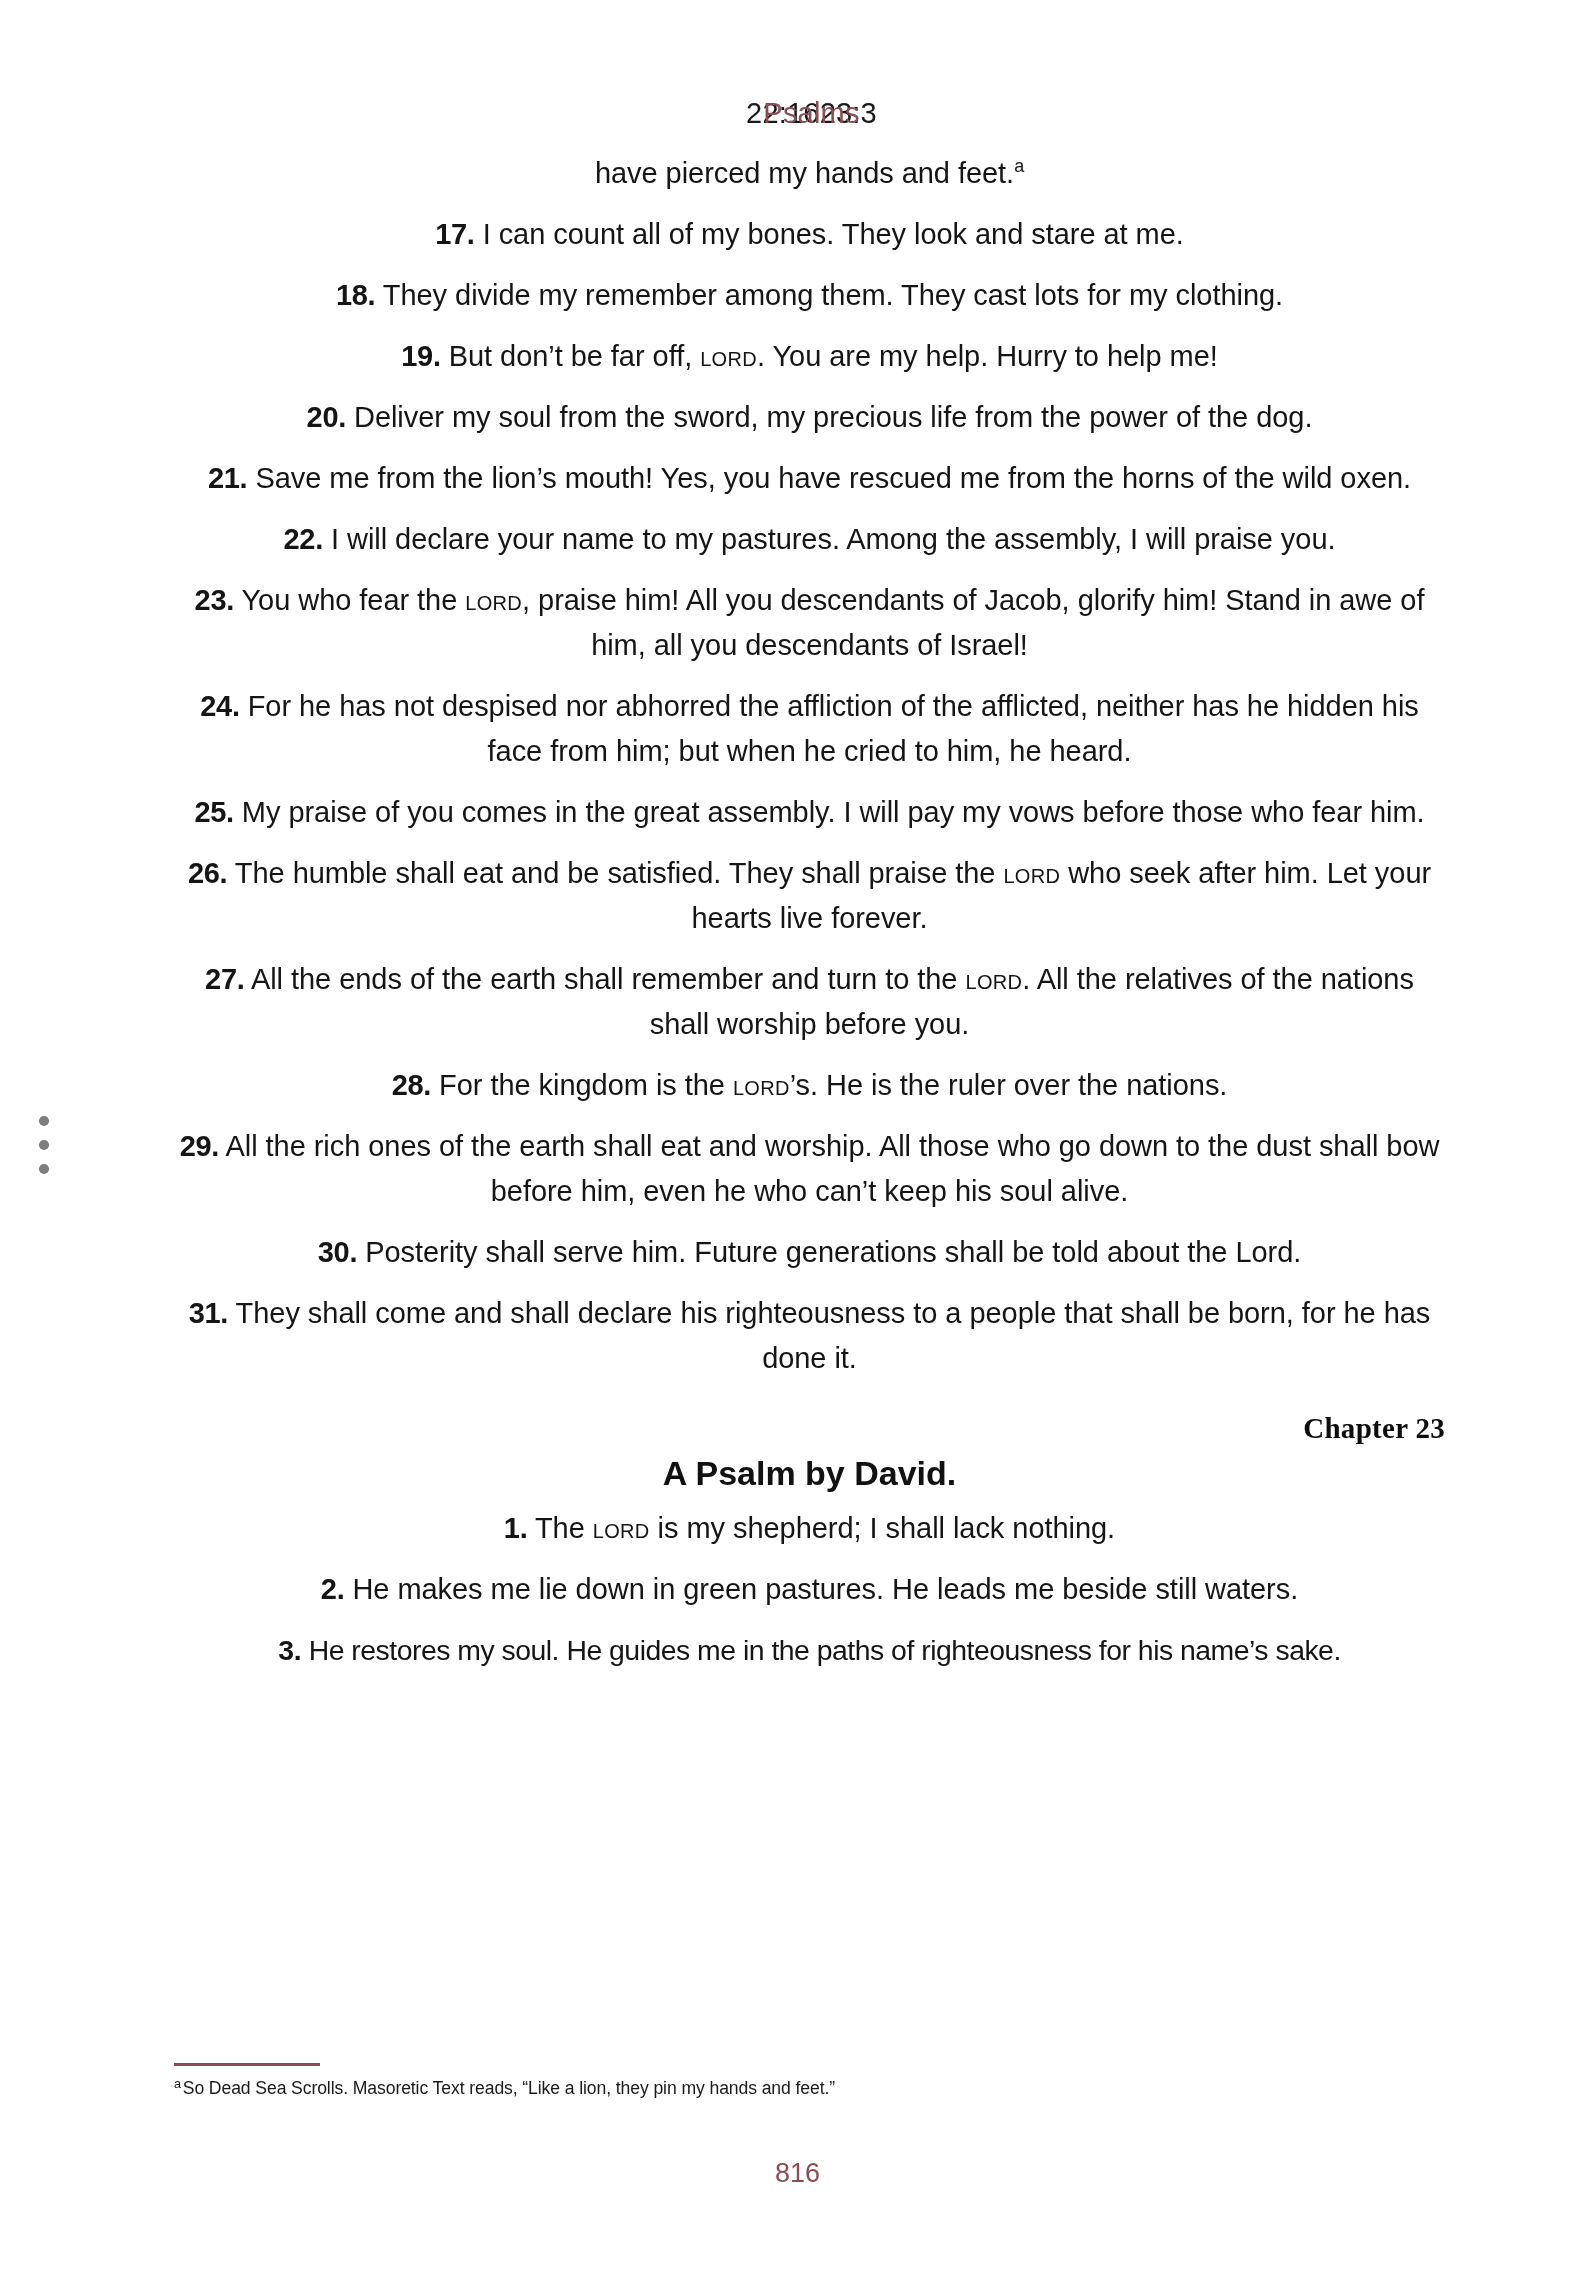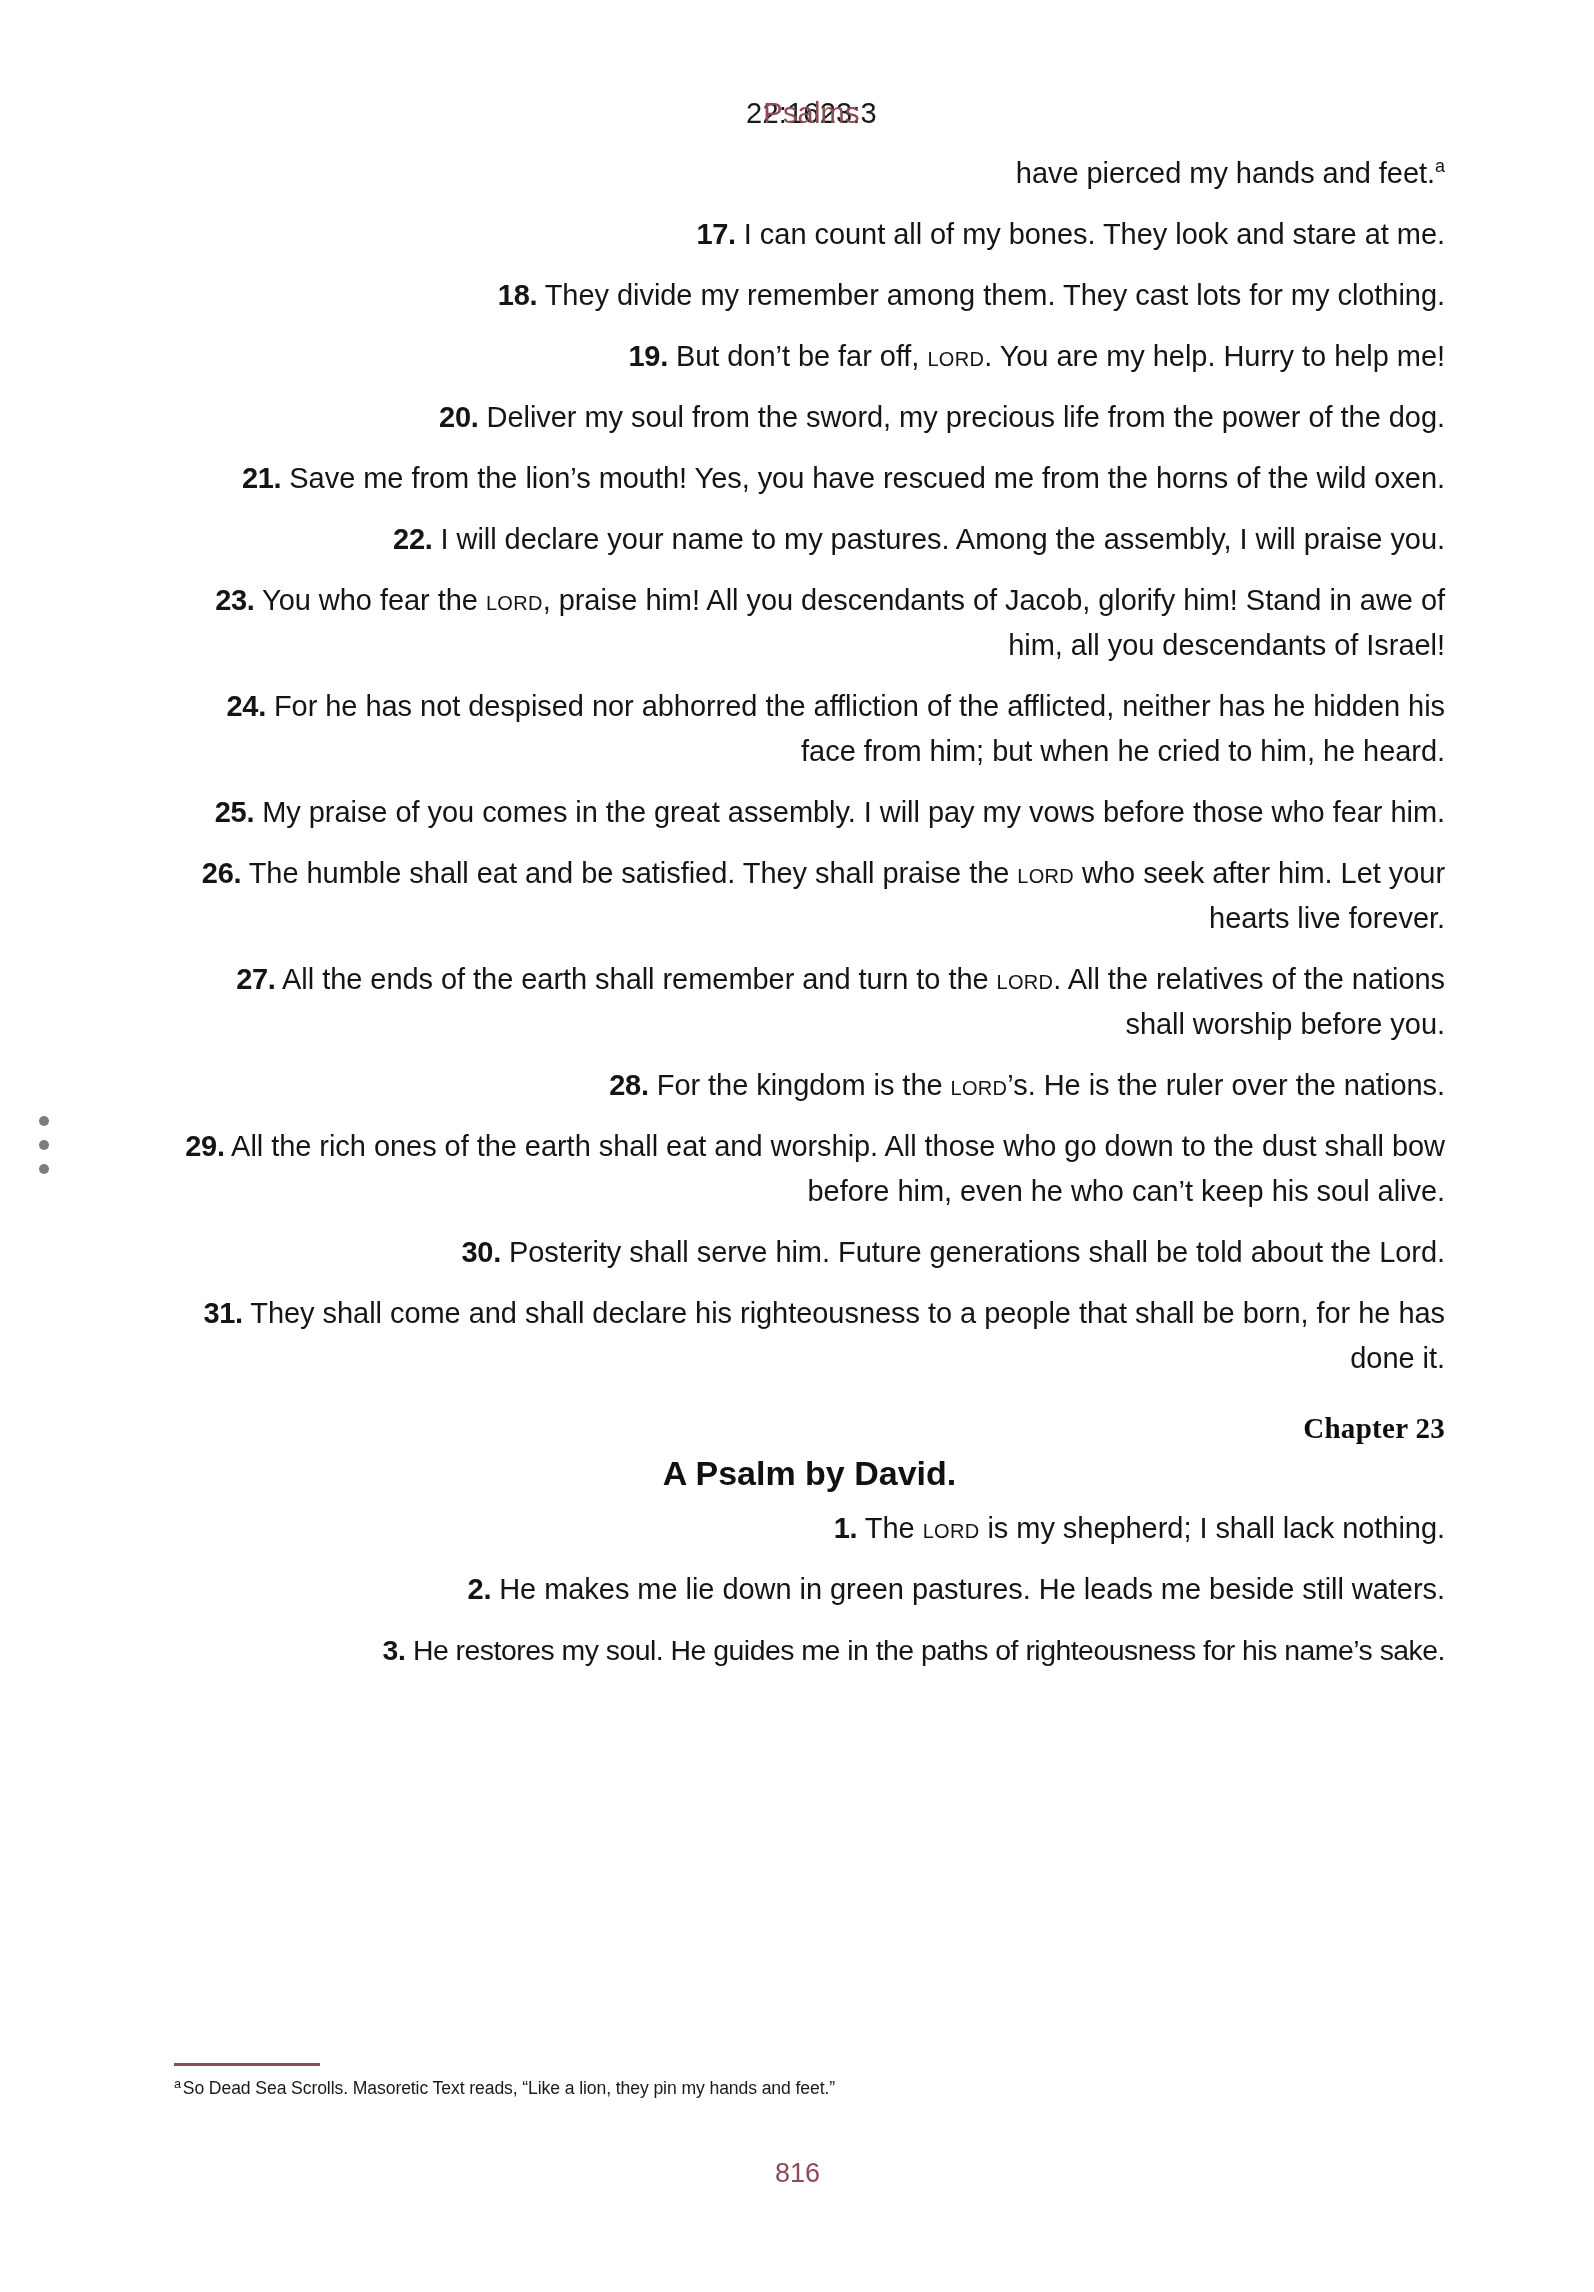--- a/index.html
+++ b/index.html
@@ -48,21 +48,21 @@
     position: absolute;
     top: 151px;
     left: 174px;
     width: 1271px;
   }
 
   .verse {
     font-size: 29px;
     line-height: 45px;
     margin: 0 0 16px 0;
-    text-align: right;
+    text-align: center;
     color: #151515;
     letter-spacing: -0.05px;
   }
   .vnum {
     font-weight: bold;
     letter-spacing: -0.3px;
   }
   .sc {
     font-variant: small-caps;
     text-transform: lowercase;

